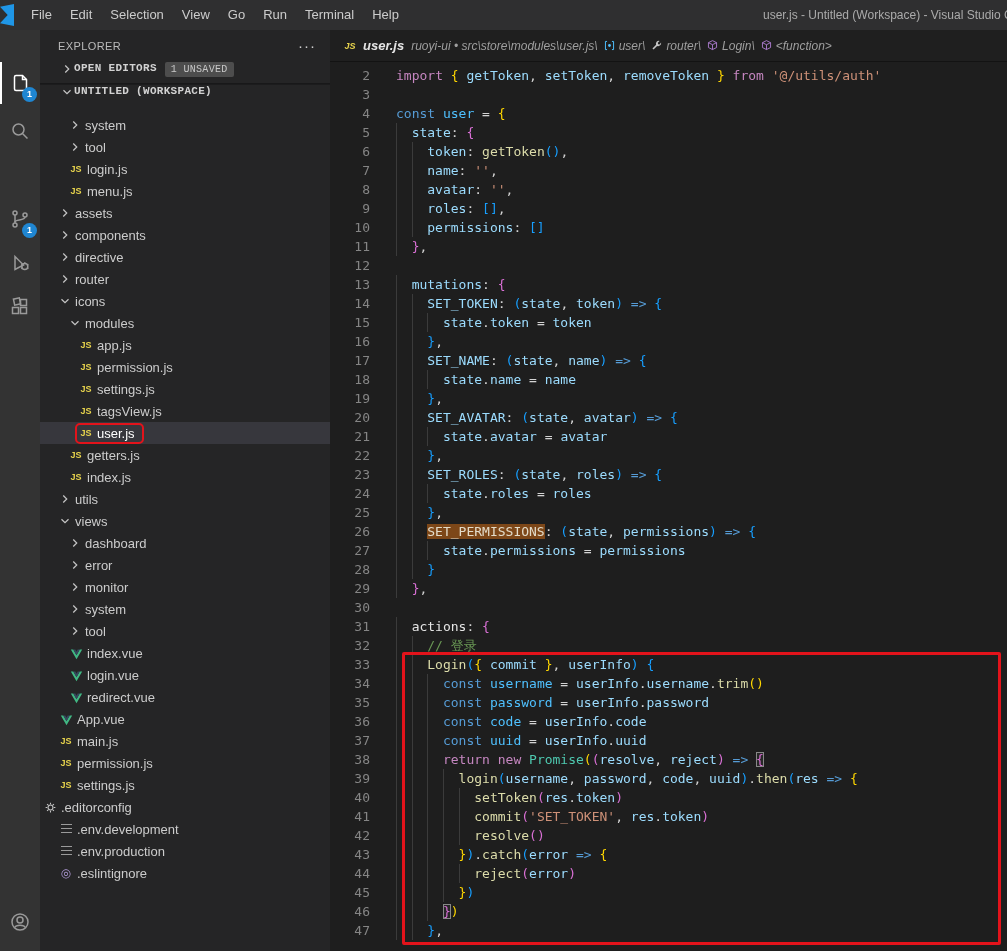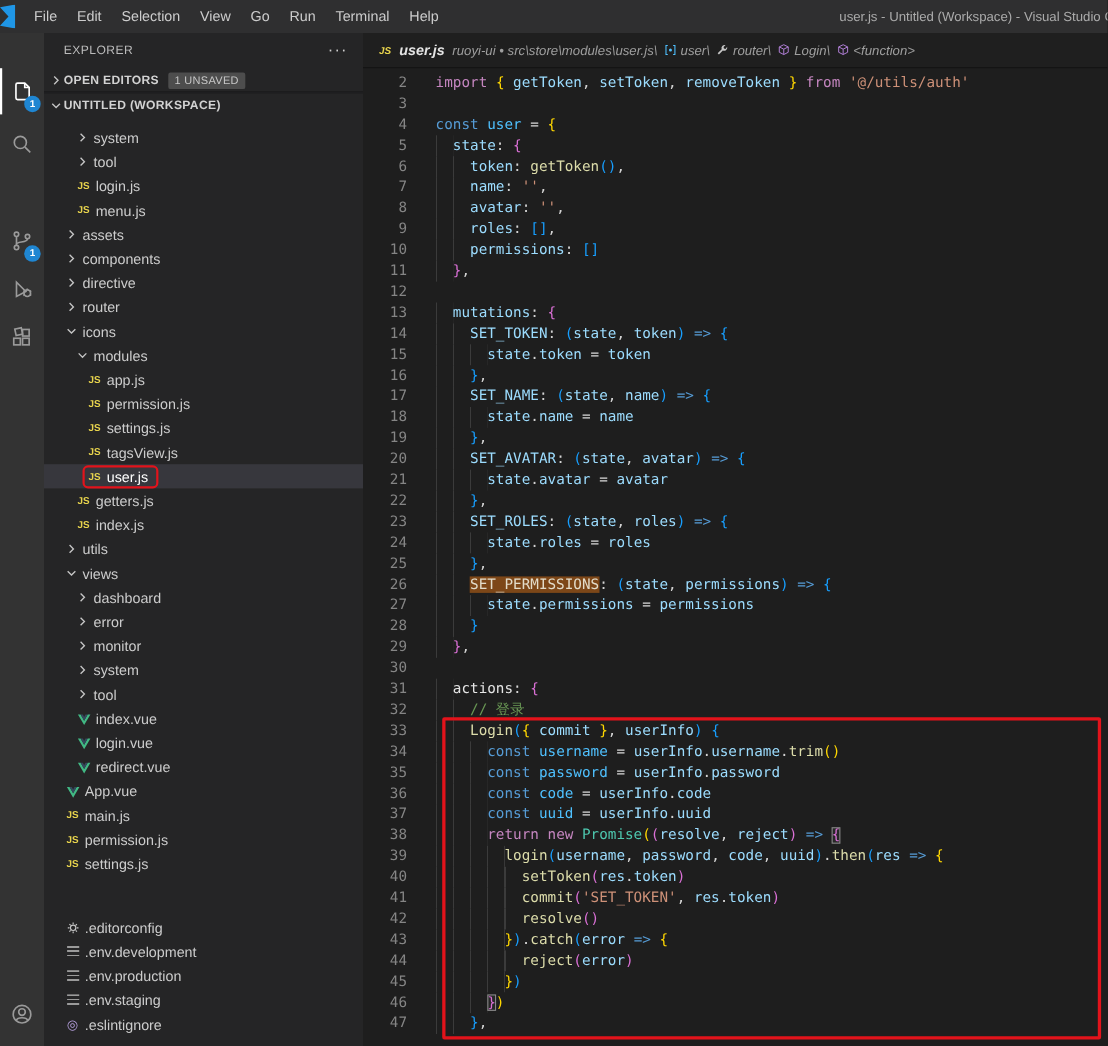--- a/index.html
+++ b/index.html
@@ -29,22 +29,22 @@
     background:#1f86d2; color:#fff; border-radius:50%; font-size:9px; line-height:15px;
     text-align:center; font-weight:bold; }
 
   
   .sidebar { position:absolute; left:40px; top:30px; width:290px; bottom:0;
     background:#252526; color:#cccccc; overflow:hidden; }
   .sb-title { height:32px; line-height:32px; padding-left:18px; font-size:11px;
     color:#bbbbbb; letter-spacing:.4px; position:relative; }
   .sb-more { position:absolute; right:14px; top:0; font-size:15px; color:#cfcfcf;
     letter-spacing:1px; cursor:pointer; }
-  .sb-row { height:22px; display:flex; align-items:center; font-size:11px; font-weight:bold;
-    color:#d2d2d2; padding-left:4px; letter-spacing:.3px; }
+  .sb-row { height:22px; display:flex; align-items:flex-start; font-size:11px; font-weight:bold;
+    color:#d2d2d2; padding-left:20px; letter-spacing:.3px;font-family:Liberation Mono, monospace; }
   .sb-row.ws { border-top:1px solid #1c1c1d; box-shadow:0 -1px 0 #00000055; }
   .chev { width:14px; height:14px; flex:none; color:#c5c5c5; }
   .chev.down { transform:rotate(90deg); }
   .unsaved-badge { margin-left:8px; background:#4d4d4d; color:#c8c8c8; font-size:10px;
     font-weight:normal; padding:2px 6px 2px 6px; border-radius:2px; }
 
   .tree { margin-top:8px; font-size:13px; font-weight:normal; }
   .tree-row { height:22px; display:flex; align-items:center; white-space:nowrap; cursor:pointer; }
   .tree-row.sel { background:#37373d; color:#ffffff; }
   .tree-row .lbl { margin-left:3px; }
@@ -356,46 +356,40 @@
           <span class="js-badge">JS</span>
         </span>
         <span class="lbl">permission.js</span>
       </div>
       <div class="tree-row" style="padding-left: 18px;">
         <span class="fi">
           <span class="js-badge">JS</span>
         </span>
         <span class="lbl">settings.js</span>
       </div>
-      <div class="tree-row" style="padding-left: 18px; margin-top: 36px;">
+      <div class="tree-row" style="padding-left: 2px;">
         <span class="fi">
           <svg viewBox="0 0 16 16" width="13" height="13" stroke="#c5c5c5" fill="none" stroke-width="1.3">
             <circle cx="8" cy="8" r="3"></circle>
             <path d="M8 2v2M8 12v2M2 8h2M12 8h2M3.8 3.8l1.4 1.4M10.8 10.8l1.4 1.4M12.2 3.8l-1.4 1.4M5.2 10.8l-1.4 1.4"></path>
           </svg>
         </span>
         <span class="lbl">.editorconfig</span>
       </div>
       <div class="tree-row" style="padding-left: 18px;">
         <span class="fi">
           <span class="env-ic"></span>
         </span>
         <span class="lbl">.env.development</span>
       </div>
       <div class="tree-row" style="padding-left: 18px;">
         <span class="fi">
           <span class="env-ic"></span>
         </span>
         <span class="lbl">.env.production</span>
-      </div>
-      <div class="tree-row" style="padding-left: 18px;">
-        <span class="fi">
-          <span class="env-ic"></span>
-        </span>
-        <span class="lbl">.env.staging</span>
       </div>
       <div class="tree-row" style="padding-left: 18px;">
         <span class="fi eslint-ic">◎</span>
         <span class="lbl">.eslintignore</span>
       </div>
     </div>
 </aside>
 
 <main class="editor">
   <div class="breadcrumb-row">

